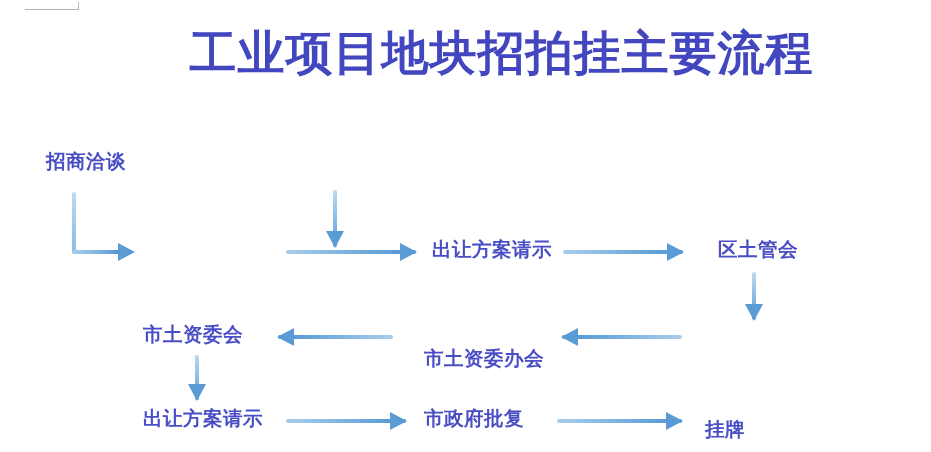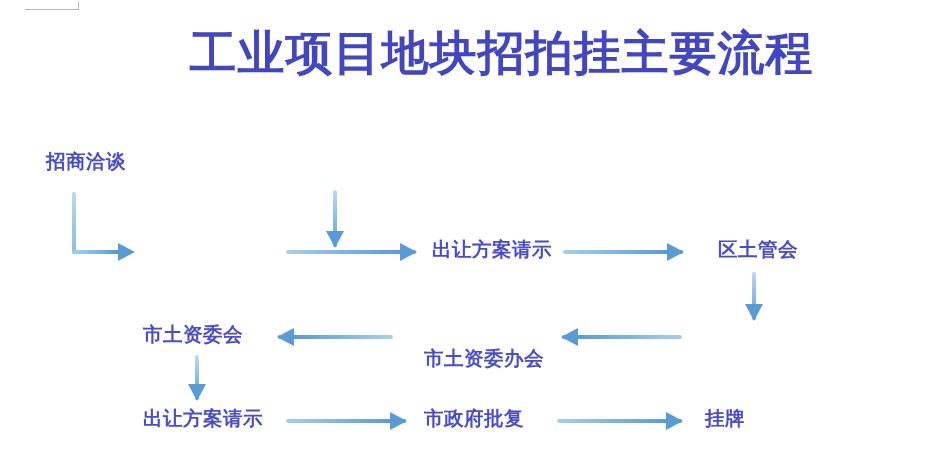--- a/index.html
+++ b/index.html
@@ -157,21 +157,21 @@
 
 
   <div class="node" style="left:424px; top:325px;margin-top:24px;">市土资委办会</div>
 
   <div class="node" style="left:143px; top:325px;text-align:right;">市土资委会</div>
 
   <div class="node" style="left:143px; top:409px;">出让方案请示</div>
 
   <div class="node" style="left:424px; top:409px;">市政府批复</div>
 
-  <div class="node" style="left:705px; top:409px;">挂牌</div>
+  <div class="node" style="left:705px; top:420px;">挂牌</div>
 
   <div class="arrow-elbow" style="left:72px; top:192px; width:66px; height:62px;">
     <div class="seg-v"></div>
     <div class="seg-h" style="width:48px;"></div>
     <div class="head" style="left:46px;"></div>
   </div>
 
   <div class="arrow-v" style="left:326px; top:190px; height:57px;">
     <div class="shaft"></div>
     <div class="head"></div>

